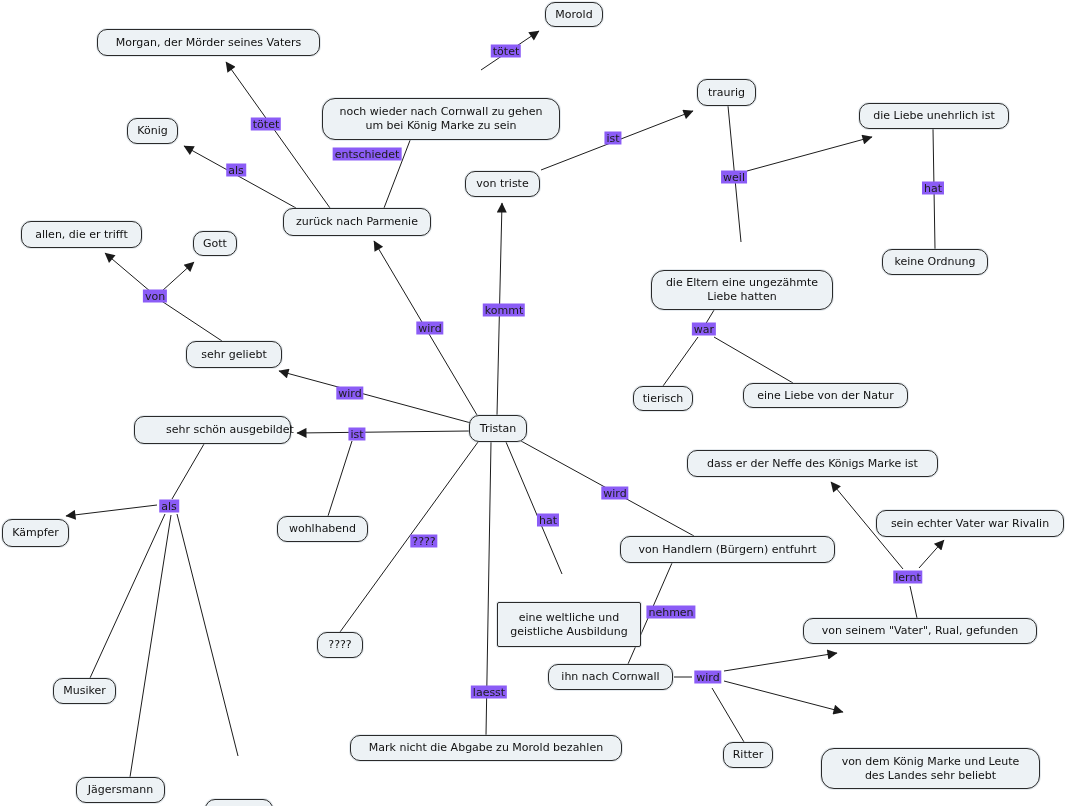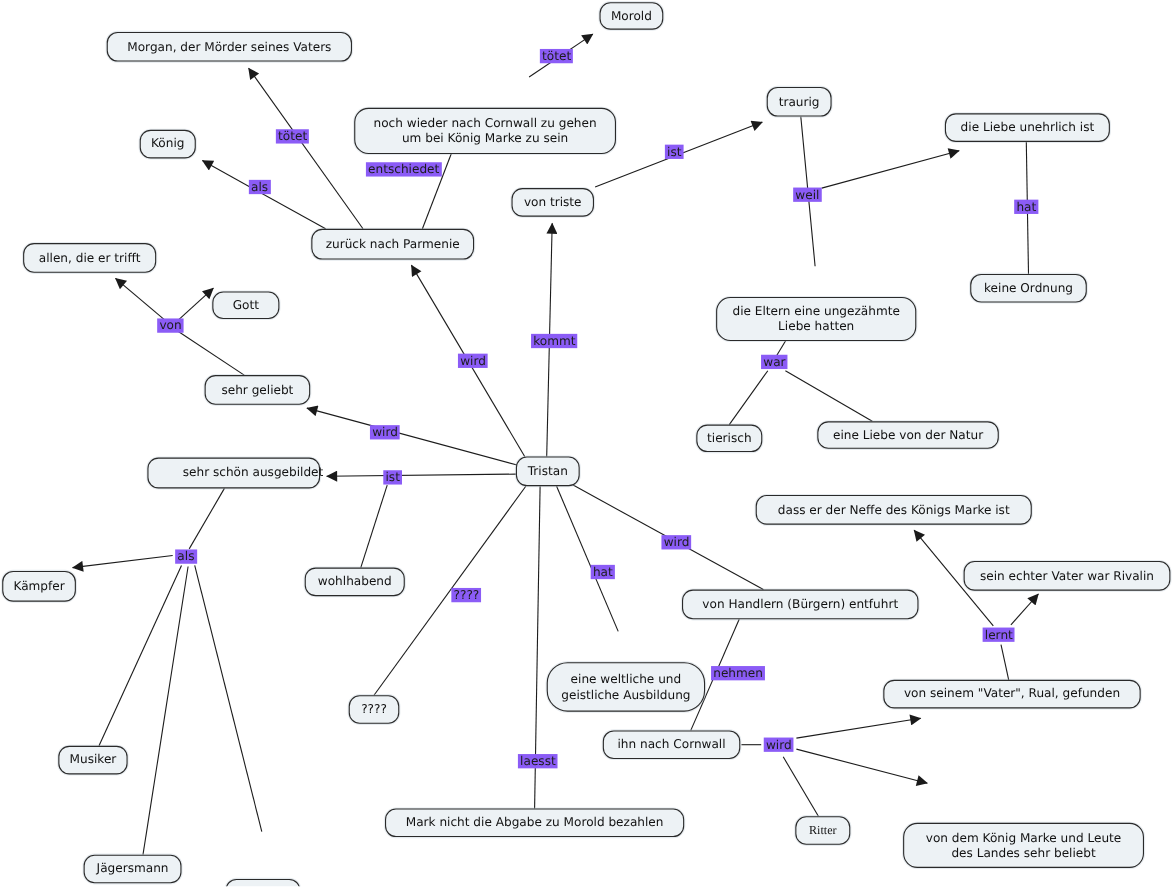--- a/index.html
+++ b/index.html
@@ -72,36 +72,36 @@
 um bei König Marke zu sein</div>
   <div class="node" style="left:697px;top:79px;width:59px;height:27px;">traurig</div>
   <div class="node" style="left:465px;top:171px;width:75px;height:26px;">von triste</div>
   <div class="node" style="left:859px;top:103px;width:150px;height:26px;">die Liebe unehrlich ist</div>
   <div class="node" style="left:882px;top:249px;width:106px;height:26px;">keine Ordnung</div>
   <div class="node wrap" style="left:651px;top:242px;width:182px;height:40px;border-radius:13px;">die Eltern eine ungezähmte
 Liebe hatten</div>
   <div class="node" style="left:633px;top:386px;width:60px;height:25px;">tierisch</div>
   <div class="node" style="left:743px;top:383px;width:165px;height:25px;">eine Liebe von der Natur</div>
   <div class="node" style="left:21px;top:221px;width:121px;height:27px;">allen, die er trifft</div>
-  <div class="node" style="left:193px;top:231px;width:61px;height:25px;margin-top:34px;">Gott</div>
+  <div class="node" style="left:193px;top:231px;width:44px;height:25px;">Gott</div>
   <div class="node" style="left:186px;top:341px;width:96px;height:27px;">sehr geliebt</div>
   <div class="node" style="left:283px;top:208px;width:148px;height:28px;">zurück nach Parmenie</div>
   <div class="node" style="left:469px;top:415px;width:58px;height:27px;">Tristan</div>
   <div class="node" style="left:134px;top:416px;width:157px;height:28px;padding-left:39px;">sehr schön ausgebildet</div>
   <div class="node" style="left:277px;top:516px;width:91px;height:26px;">wohlhabend</div>
   <div class="node" style="left:317px;top:632px;width:46px;height:26px;">????</div>
-  <div class="node wrap" style="left:497px;top:574px;width:144px;height:45px;border-radius:19px;">eine weltliche und
+  <div class="node wrap" style="left:497px;top:574px;width:144px;height:45px;border-radius:2px;">eine weltliche und
 geistliche Ausbildung</div>
   <div class="node" style="left:2px;top:519px;width:67px;height:28px;">Kämpfer</div>
   <div class="node" style="left:53px;top:678px;width:63px;height:26px;">Musiker</div>
   <div class="node" style="left:76px;top:777px;width:89px;height:26px;">Jägersmann</div>
   <div class="node" style="left:205px;top:756px;width:68px;height:26px;margin-top:43px;">Linguist</div>
   <div class="node" style="left:350px;top:735px;width:272px;height:26px;">Mark nicht die Abgabe zu Morold bezahlen</div>
   <div class="node" style="left:548px;top:664px;width:125px;height:26px;">ihn nach Cornwall</div>
-  <div class="node" style="left:723px;top:742px;width:50px;height:26px;font-family:Liberation Serif, serif;">Ritter</div>
+  <div class="node" style="left:723px;top:742px;width:50px;height:26px;">Ritter</div>
   <div class="node wrap" style="left:821px;top:720px;width:219px;height:41px;border-radius:13px;">von dem König Marke und Leute
 des Landes sehr beliebt</div>
   <div class="node" style="left:803px;top:618px;width:234px;height:26px;">von seinem "Vater", Rual, gefunden</div>
   <div class="node" style="left:687px;top:450px;width:251px;height:27px;">dass er der Neffe des Königs Marke ist</div>
   <div class="node" style="left:876px;top:510px;width:188px;height:27px;">sein echter Vater war Rivalin</div>
   <div class="node" style="left:620px;top:536px;width:215px;height:27px;">von Handlern (Bürgern) entfuhrt</div>
 
   <span class="lnk" style="left:506px;top:51px;">tötet</span>
   <span class="lnk" style="left:266px;top:124px;">tötet</span>
   <span class="lnk" style="left:236px;top:170px;">als</span>

